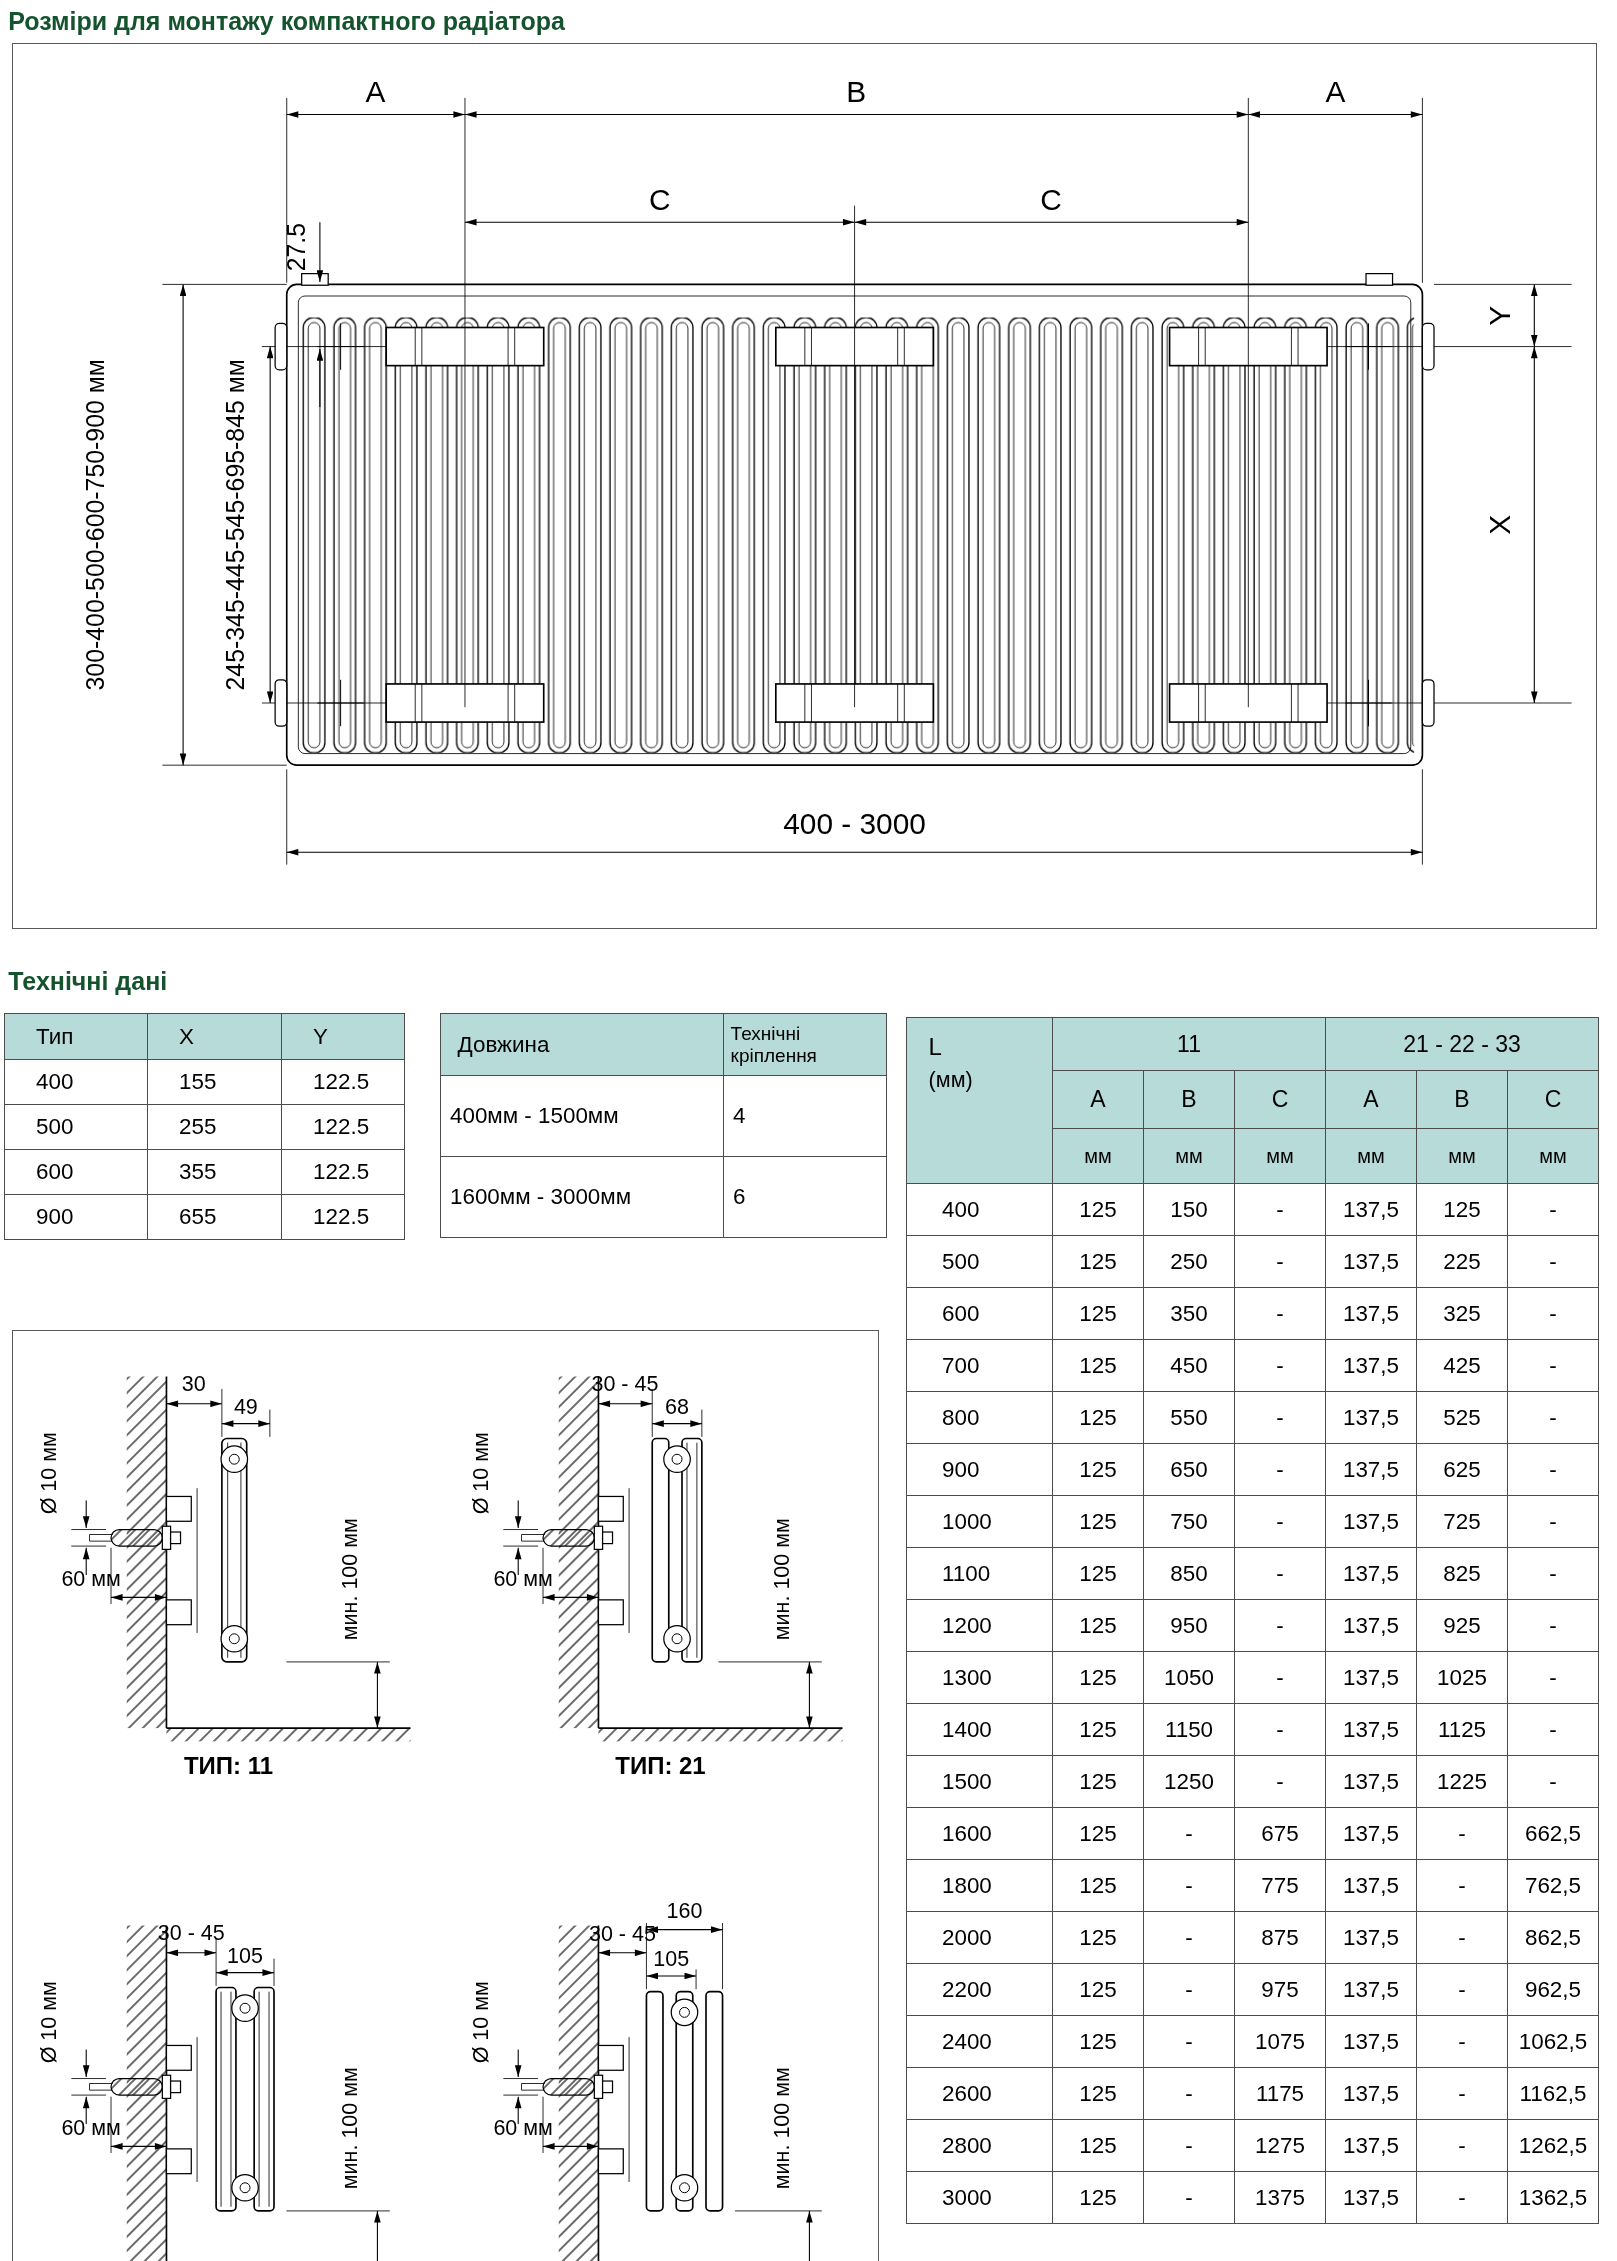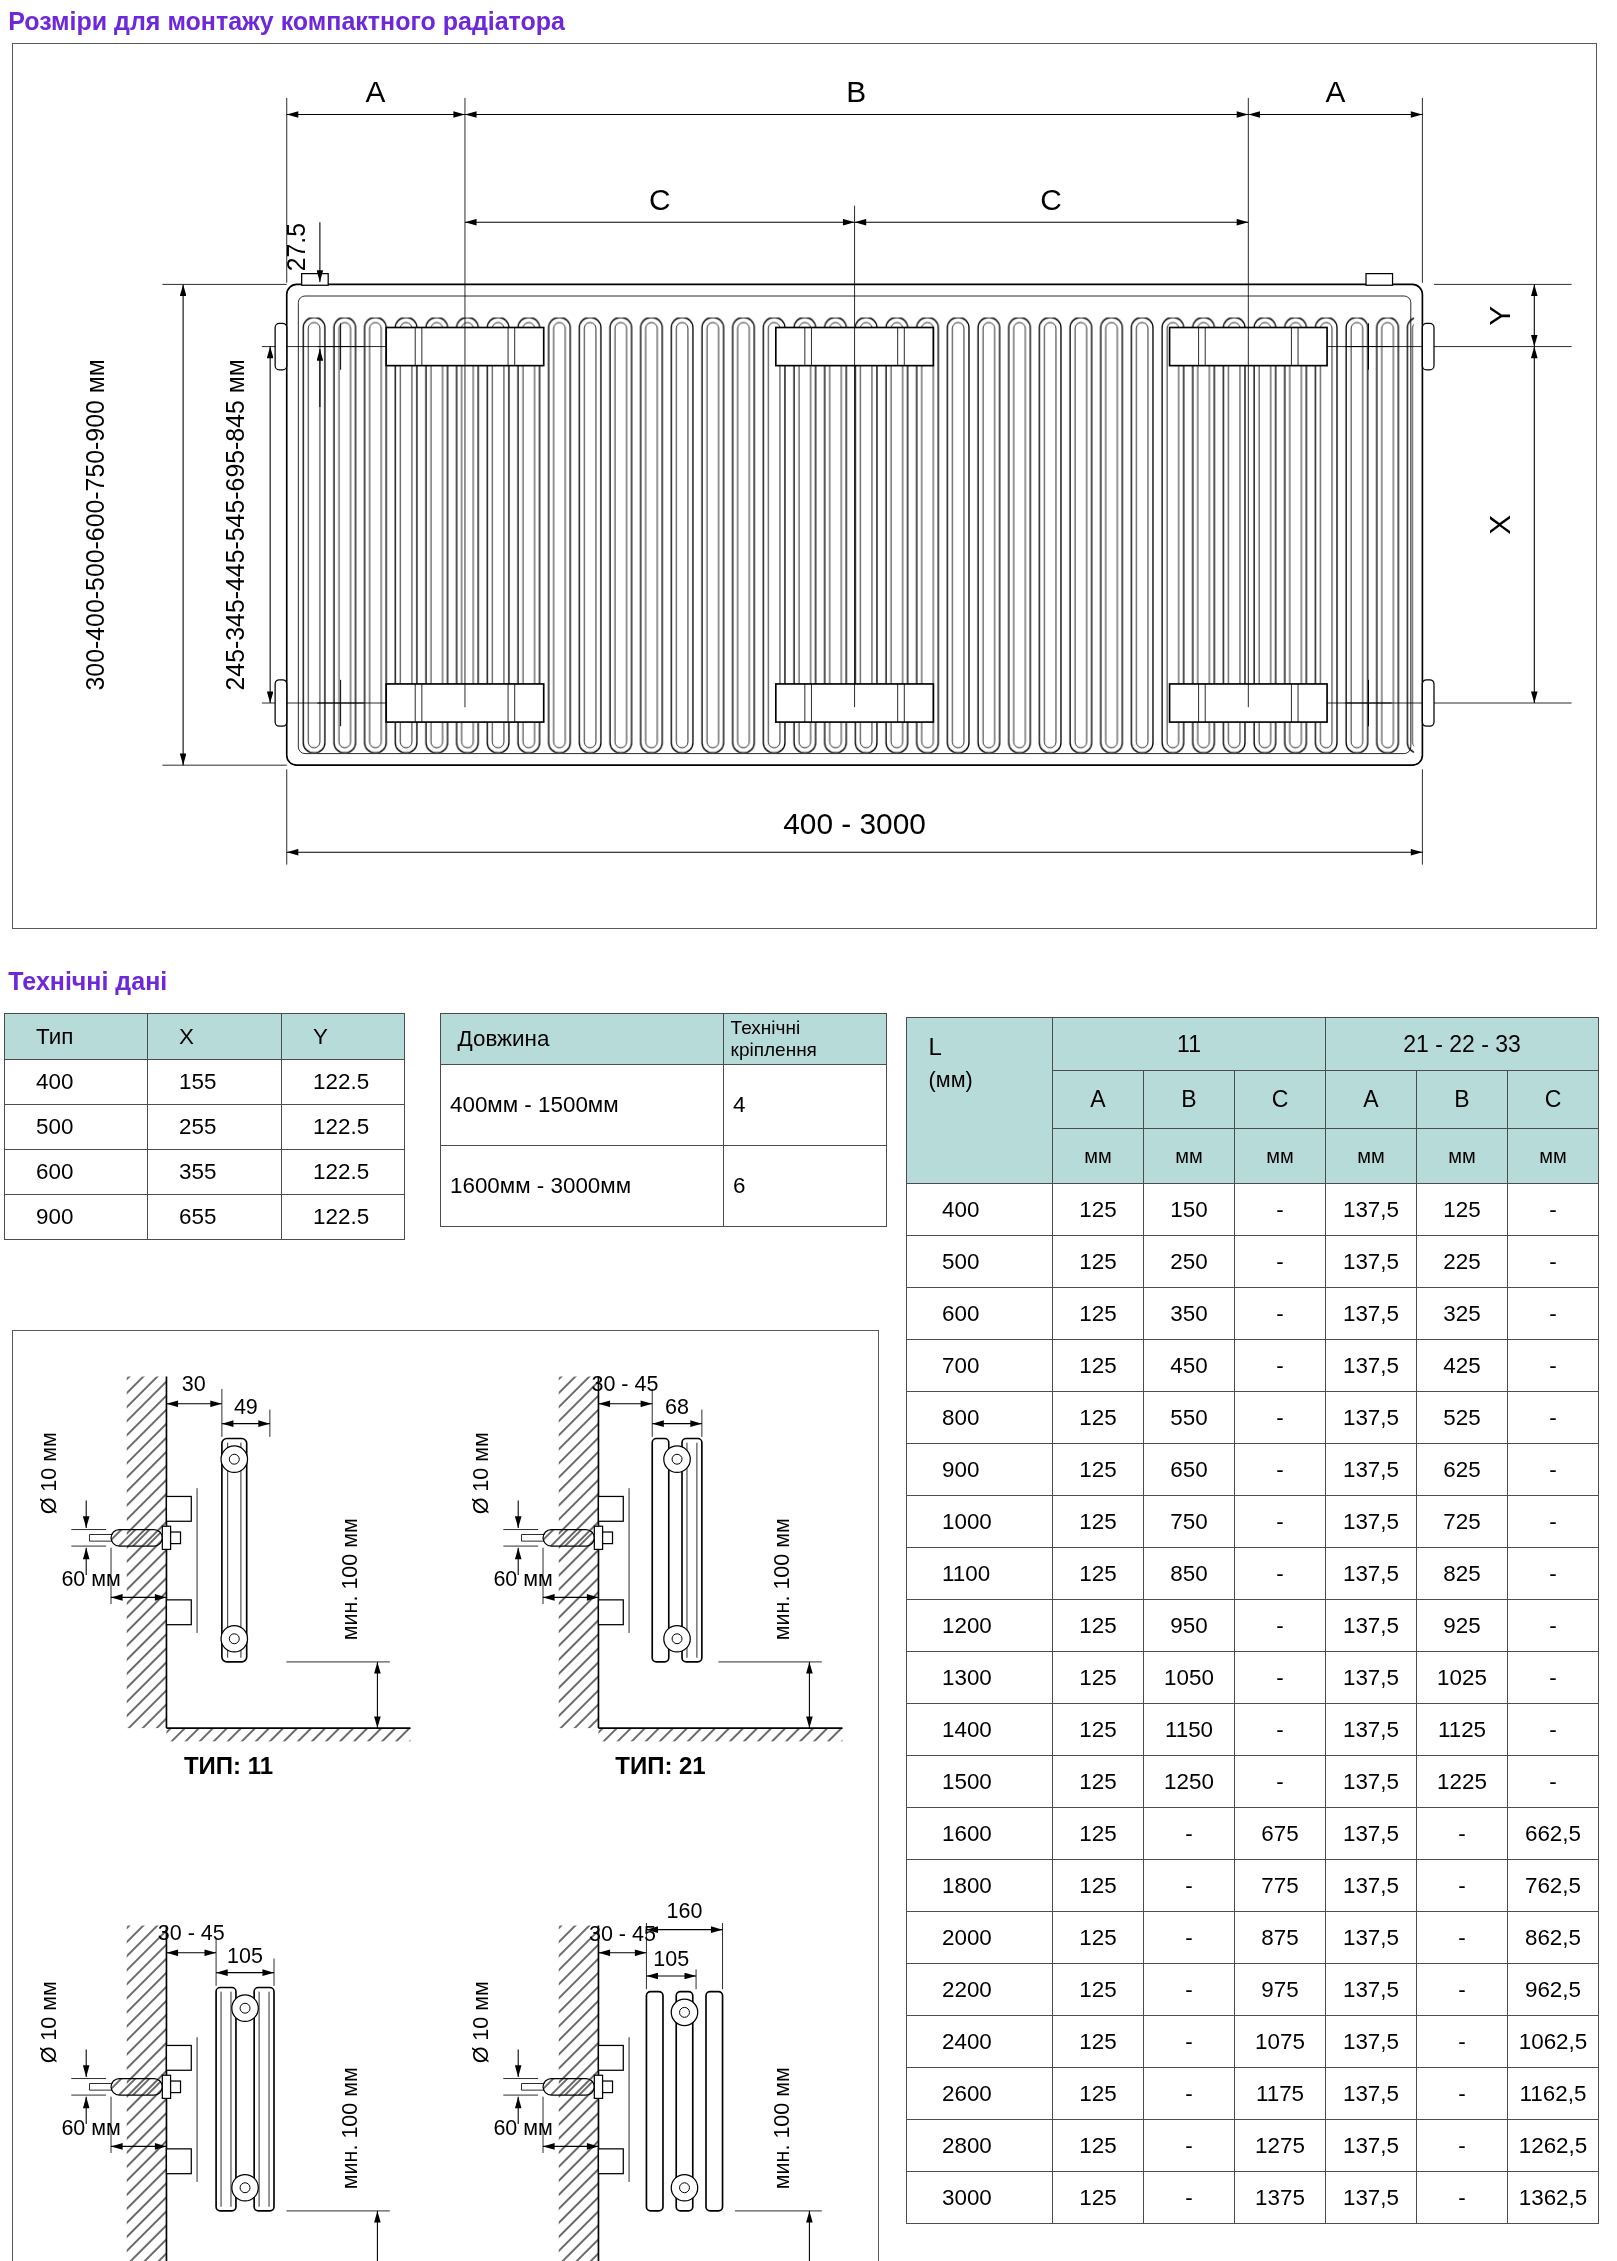--- a/index.html
+++ b/index.html
@@ -1,40 +1,40 @@
 <!DOCTYPE html>
 <html style="font-size:13.3px"><head>
 <meta charset="utf-8">
 <style>
   html,body{margin:0;padding:0;background:#fff;}
   body{width:1618px;height:2261px;position:relative;overflow:hidden;
        font-family:"Liberation Sans",sans-serif;color:#000;}
   .abs{position:absolute;}
-  .sec-title{font-size:25px;font-weight:600;color:#6d28d9;}
+  .sec-title{font-size:25px;font-weight:600;color:#14532d;}
   .frame{border:1.7px solid #58595b;background:#fff;box-sizing:border-box;}
   svg text{font-family:"Liberation Sans",sans-serif;fill:#000;}
   svg .lb{font-size:36px;}
   svg .vlb{font-size:30px;}
   svg .sm{font-size:26px;}
   svg .typ{font-size:29px;font-weight:600;}
   .ln{stroke:#000;stroke-width:2;fill:none;}
   .tn{stroke:#000;stroke-width:1;fill:none;}
   .dim{stroke:#000;stroke-width:1.3;fill:none;marker-start:url(#aS);marker-end:url(#aE);}
   .de{stroke:#000;stroke-width:1.3;fill:none;marker-end:url(#aE);}
   table{border-collapse:collapse;table-layout:fixed;background:#fff;}
   table,th,td{border:1.7px solid #4c4c4c;}
   th{background:#b7dbd8;font-weight:400;text-align:left;}
   td,th{padding:0;box-sizing:border-box;}
   
   .t1{width:400px;font-size:22.4px;}
   .t1 th,.t1 td{padding-left:31px;height:45px;}
   .t1 th{height:46px;}
   
   .t2{width:446px;font-size:22.4px;}
-  .t2 th{height:51px;padding-left:16.6px;}
+  .t2 th{height:62px;padding-left:16.6px;}
   .t2 th.narrow{font-size:19px;padding-left:6.6px;}
   .t2 td{height:81px;padding-left:9px;}
   
   .t3{width:693px;font-size:22.4px;}
   .t3 th{text-align:center;font-size:23px;}
   .t3 th.lcell{text-align:left;padding-left:21.6px;font-size:24px;vertical-align:top;padding-top:13.3px;line-height:31.5px;}
   .t3 th.unit{font-size:20px;height:55px;}
   .t3 tr.g1{height:53px;}
   .t3 tr.g2{height:58px;}
   .t3 td{text-align:center;height:52px;}

